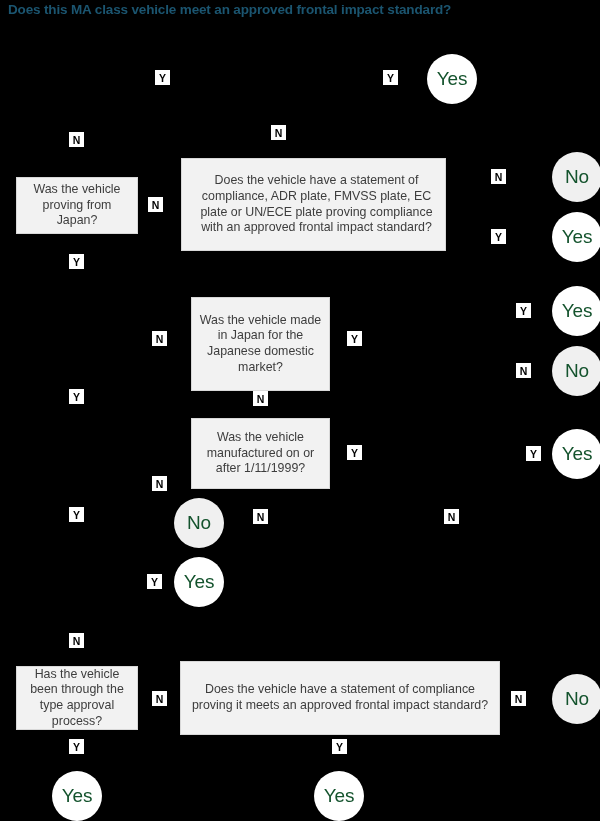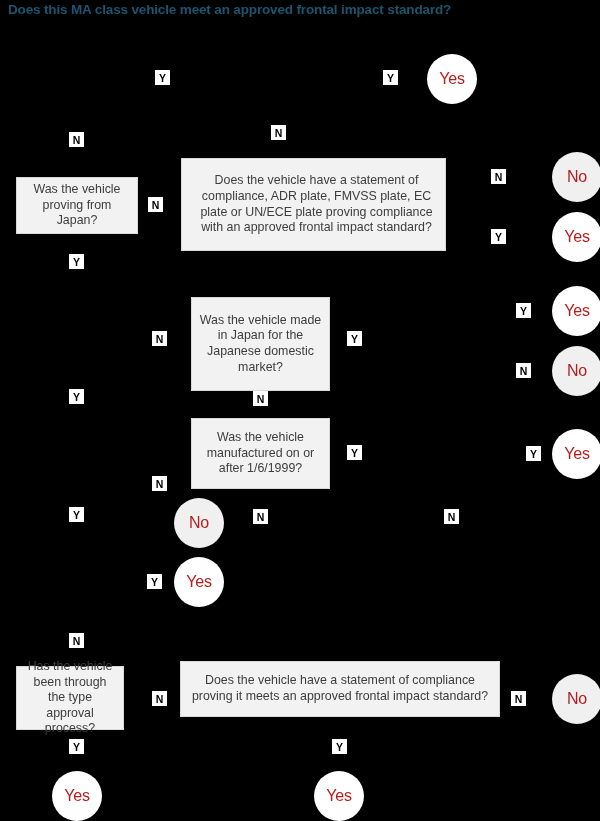--- a/index.html
+++ b/index.html
@@ -53,22 +53,22 @@
   }
   .qbox span { display: block; width: 100%; }
 
   
   .circle {
     position: absolute;
     border-radius: 50%;
     display: flex;
     align-items: center;
     justify-content: center;
-    font-size: 16px;
-    color: #b91c1c;
+    font-size: 19px;
+    color: #14532d;
     font-family: "Liberation Sans", sans-serif;
     letter-spacing: -0.2px;
   }
   .circle.yes { background: #ffffff; }
   .circle.no  { background: #f0f0f0; }
 
   
   .elabel {
     position: absolute;
     background: #ffffff;
@@ -95,26 +95,26 @@
       <div class="qbox" style="left: 12px; top: 177px; width: 122px; height: 57px;">
         <span>Was the vehicle proving from Japan?</span>
       </div>
       <div class="qbox" style="left: 177px; top: 158px; width: 265px; height: 93px; padding-left: 13px;">
         <span>Does the vehicle have a statement of compliance, ADR plate, FMVSS plate, EC plate or UN/ECE plate proving compliance with an approved frontal impact standard?</span>
       </div>
       <div class="qbox" style="left: 187px; top: 297px; width: 139px; height: 94px;">
         <span>Was the vehicle made in Japan for the Japanese domestic market?</span>
       </div>
       <div class="qbox" style="left: 187px; top: 418px; width: 139px; height: 71px;">
-        <span>Was the vehicle manufactured on or after 1/6/1999?</span>
+        <span>Was the vehicle manufactured on or after 1/11/1999?</span>
       </div>
-      <div class="qbox" style="left: 12px; top: 666px; width: 108px; height: 64px;">
+      <div class="qbox" style="left: 12px; top: 666px; width: 122px; height: 64px;">
         <span>Has the vehicle been through the type approval process?</span>
       </div>
-      <div class="qbox" style="left: 176px; top: 661px; width: 320px; height: 56px;">
+      <div class="qbox" style="left: 176px; top: 661px; width: 320px; height: 74px;">
         <span>Does the vehicle have a statement of compliance proving it meets an approved frontal impact standard?</span>
       </div>
     </div>
   <div id="terminals-layer">
       <div class="circle yes" style="left: 423px; top: 54px; width: 50px; height: 50px;">Yes</div>
       <div class="circle no" style="left: 548px; top: 152px; width: 50px; height: 50px;">No</div>
       <div class="circle yes" style="left: 548px; top: 212px; width: 50px; height: 50px;">Yes</div>
       <div class="circle yes" style="left: 548px; top: 286px; width: 50px; height: 50px;">Yes</div>
       <div class="circle no" style="left: 548px; top: 346px; width: 50px; height: 50px;">No</div>
       <div class="circle yes" style="left: 548px; top: 429px; width: 50px; height: 50px;">Yes</div>

